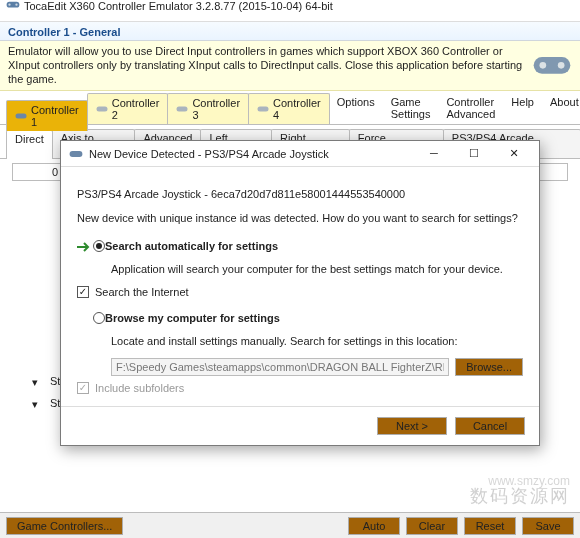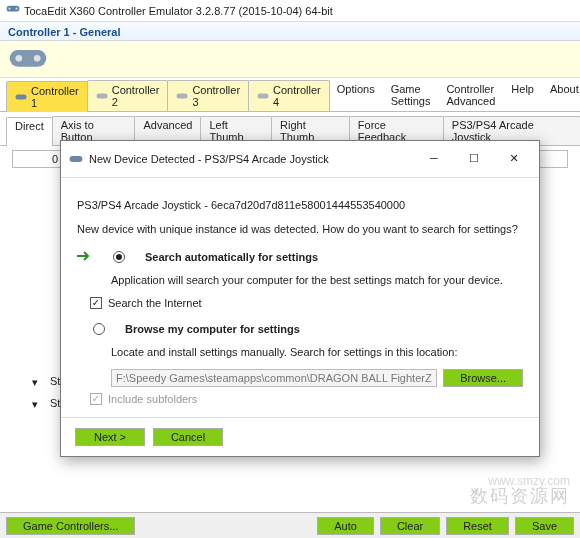--- a/index.html
+++ b/index.html
@@ -1,53 +1,53 @@
 <!DOCTYPE html>
 <html><head>
 <meta charset="utf-8">
 <style>
 *{box-sizing:border-box;margin:0;padding:0;font-family:"Segoe UI",Tahoma,sans-serif;font-size:11px;color:#222}
 body{width:580px;height:538px;background:#fff;position:relative;overflow:hidden}
-.titlebar{height:22px;background:#fff;border-bottom:1px solid #ddd;display:flex;align-items:center;padding:0 6px;gap:4px}
+.titlebar{height:22px;background:#fff;border-bottom:1px solid #ddd;display:flex;align-items:flex-start;padding:0 6px;gap:4px}
 .titlebar .gp{width:14px;height:14px}
 .titlebar .t{flex:1;font-size:11px}
 .section-hdr{background:linear-gradient(#f6fbff,#eaf4ff);border-bottom:1px solid #d0d6dc;padding:4px 8px 2px;color:#1a4d8c;font-weight:bold}
 .info-band{background:#ffffe1;border-bottom:1px solid #e6e2a6;display:flex;align-items:center;padding:4px 8px;gap:8px}
 .info-band .txt{flex:1;line-height:1.25}
 .info-band .ico{width:40px;height:28px;opacity:.85}
 .toptabs{display:flex;border-bottom:1px solid #bcbcbc;padding-left:6px;gap:0;margin-top:2px}
 .toptabs .tab{padding:3px 8px;border:1px solid #bcbcbc;border-bottom:none;background:#fef9c3;display:flex;align-items:center;gap:4px;border-radius:2px 2px 0 0;margin-right:-1px}
-.toptabs .tab.sel{background:#fde047;position:relative;top:1px;z-index:2}
+.toptabs .tab.sel{background:#eab308;position:relative;top:7px;z-index:2}
 .toptabs .plain{border:none;background:none;padding:3px 8px}
 .subtabs{display:flex;border-bottom:1px solid #bcbcbc;padding-left:6px;margin-top:4px}
 .subtabs .st{padding:2px 8px;border:1px solid #bcbcbc;border-bottom:none;background:#f4f4f4;border-radius:2px 2px 0 0;margin-right:-1px}
 .subtabs .st.sel{background:#fff;position:relative;top:1px}
 .numbar{display:flex;justify-content:space-between;padding:0 12px;margin-top:4px}
 .numbar .cell{border:1px solid #bcbcbc;background:#fff;width:86px;height:18px;text-align:center;line-height:16px}
 .list{position:absolute;top:370px;left:12px;right:12px;display:flex;gap:14px}
 .list .col{flex:1}
 .list .row{height:22px;display:flex;align-items:center;gap:8px;padding-left:20px}
 .list .row .dd{width:10px;height:10px;display:inline-block}
 .bottombar{position:absolute;left:0;right:0;bottom:0;height:26px;border-top:1px solid #bcbcbc;background:#f0f0f0;display:flex;align-items:center;padding:0 6px;gap:6px}
-.btn{border:1px solid #adadad;background:#84cc16;padding:2px 16px;min-width:52px;text-align:center;cursor:default}
+.btn{border:1px solid #adadad;background:#a16207;padding:2px 10px;min-width:52px;text-align:center;cursor:default}
 .spacer{flex:1}
 
 .dlg{position:absolute;left:60px;top:140px;width:480px;background:#fff;border:1px solid #7a7a7a;box-shadow:2px 4px 14px rgba(0,0,0,.35)}
-.dlg-title{height:37px;display:flex;align-items:center;padding:0 8px;gap:6px;border-bottom:1px solid #ddd}
+.dlg-title{height:26px;display:flex;align-items:center;padding:0 8px;gap:6px;border-bottom:1px solid #ddd}
 .dlg-title .t{flex:1}
 .dlg-title .wbtn{width:34px;height:20px;text-align:center;line-height:18px}
 .dlg-body{padding:10px 16px 6px}
 .line{margin:10px 0;line-height:1.3}
-.optrow{display:flex;align-items:flex-start;gap:20px;margin-top:14px}
+.optrow{display:flex;align-items:flex-end;gap:0;margin-top:14px}
 .optrow .arrow{width:16px;height:10px}
 .sub{margin-left:34px}
-.chkrow{margin:6px 13px;display:flex;align-items:center;gap:6px}
+.chkrow{margin:6px 0;display:flex;align-items:center;gap:6px}
 .pathrow{display:flex;gap:6px;margin-top:4px}
 .pathrow input{flex:1;border:1px solid #bcbcbc;background:#f4f4f4;padding:2px 4px;color:#777}
-.dlg-foot{display:flex;gap:8px;padding:10px 14px;border-top:1px solid #ddd}
+.dlg-foot{display:flex;justify-content:flex-end;gap:8px;padding:10px 14px;border-top:1px solid #ddd}
 .radio{width:12px;height:12px;border:1px solid #555;border-radius:50%;display:inline-flex;align-items:center;justify-content:center}
 .radio.sel::after{content:"";width:6px;height:6px;background:#222;border-radius:50%}
 .chk{width:12px;height:12px;border:1px solid #555;display:inline-flex;align-items:center;justify-content:center}
 .chk.sel::after{content:"✓";font-size:10px;line-height:10px}
 .chk.dis{border-color:#aaa;color:#aaa}
 .chk.dis::after{color:#aaa}
 svg{display:block}
 .wm{position:absolute;right:10px;bottom:30px;font-size:18px;color:rgba(120,120,120,.35);letter-spacing:2px;pointer-events:none}
 .wm2{position:absolute;right:10px;bottom:50px;font-size:12px;color:rgba(120,120,120,.3)}
 </style>
@@ -61,20 +61,21 @@
         <circle cx="6" cy="8" r="2" fill="#cfd9e4"></circle>
         <circle cx="18" cy="8" r="2" fill="#cfd9e4"></circle>
       </svg>
   </span>
   <span class="t">TocaEdit X360 Controller Emulator 3.2.8.77 (2015-10-04) 64-bit</span>
 </div>
 
 <div class="section-hdr">Controller 1 - General</div>
 
 <div class="info-band">
+  <div class="txt">Emulator will allow you to use Direct Input controllers in games which support XBOX 360 Controller or XInput controllers only by translating XInput calls to DirectInput calls. Close this application before starting the game.</div>
   <span class="ico">
     <svg viewBox="0 0 48 32">
         <rect x="2" y="6" width="44" height="20" rx="10" fill="#6a87a8"></rect>
         <circle cx="13" cy="16" r="4" fill="#d6dde6"></circle>
         <circle cx="35" cy="16" r="4" fill="#d6dde6"></circle>
       </svg>
   </span>
 </div>
 
 <div class="toptabs">

